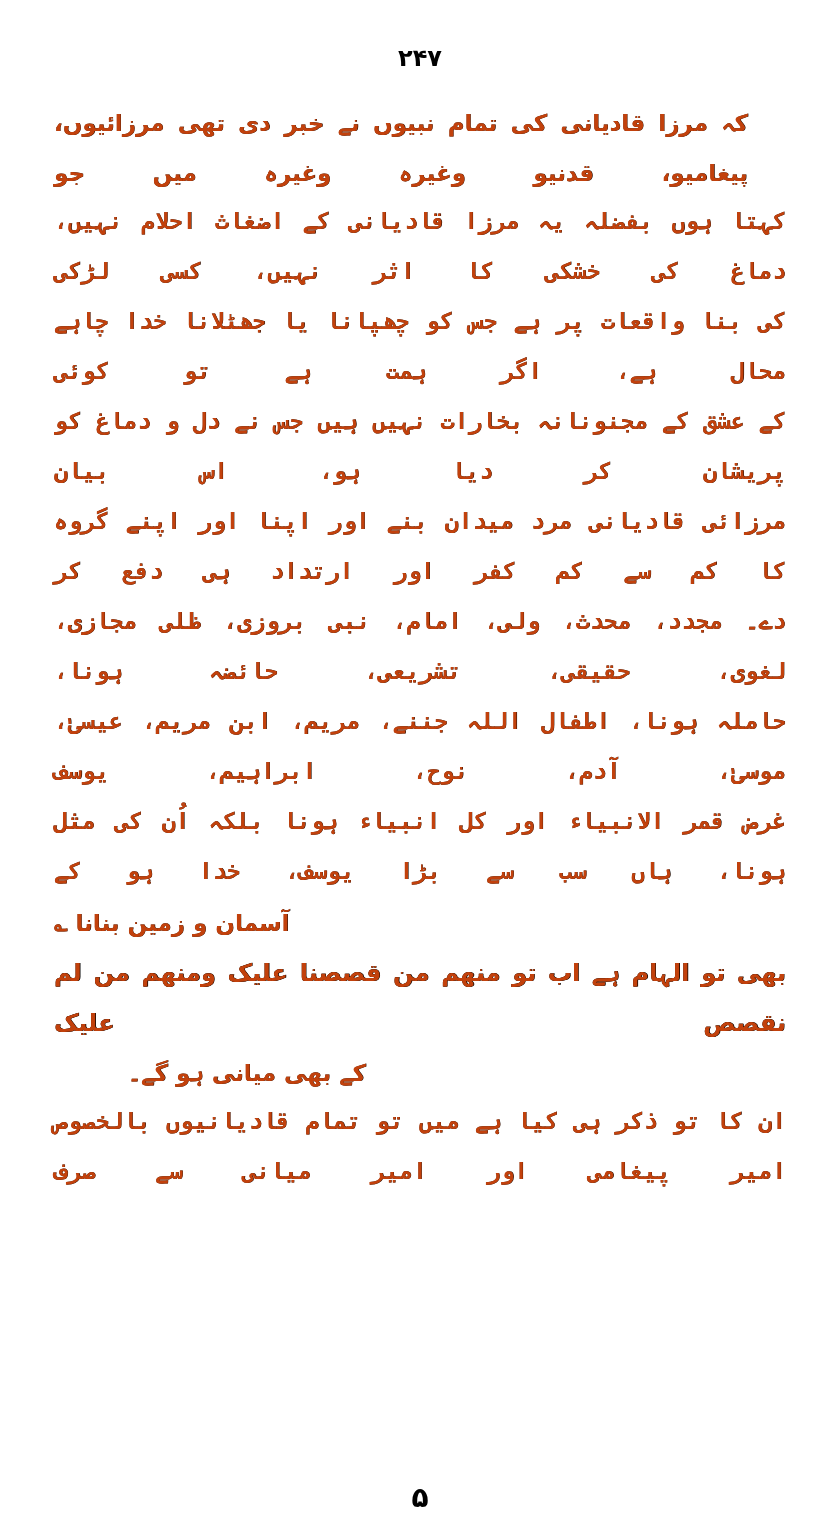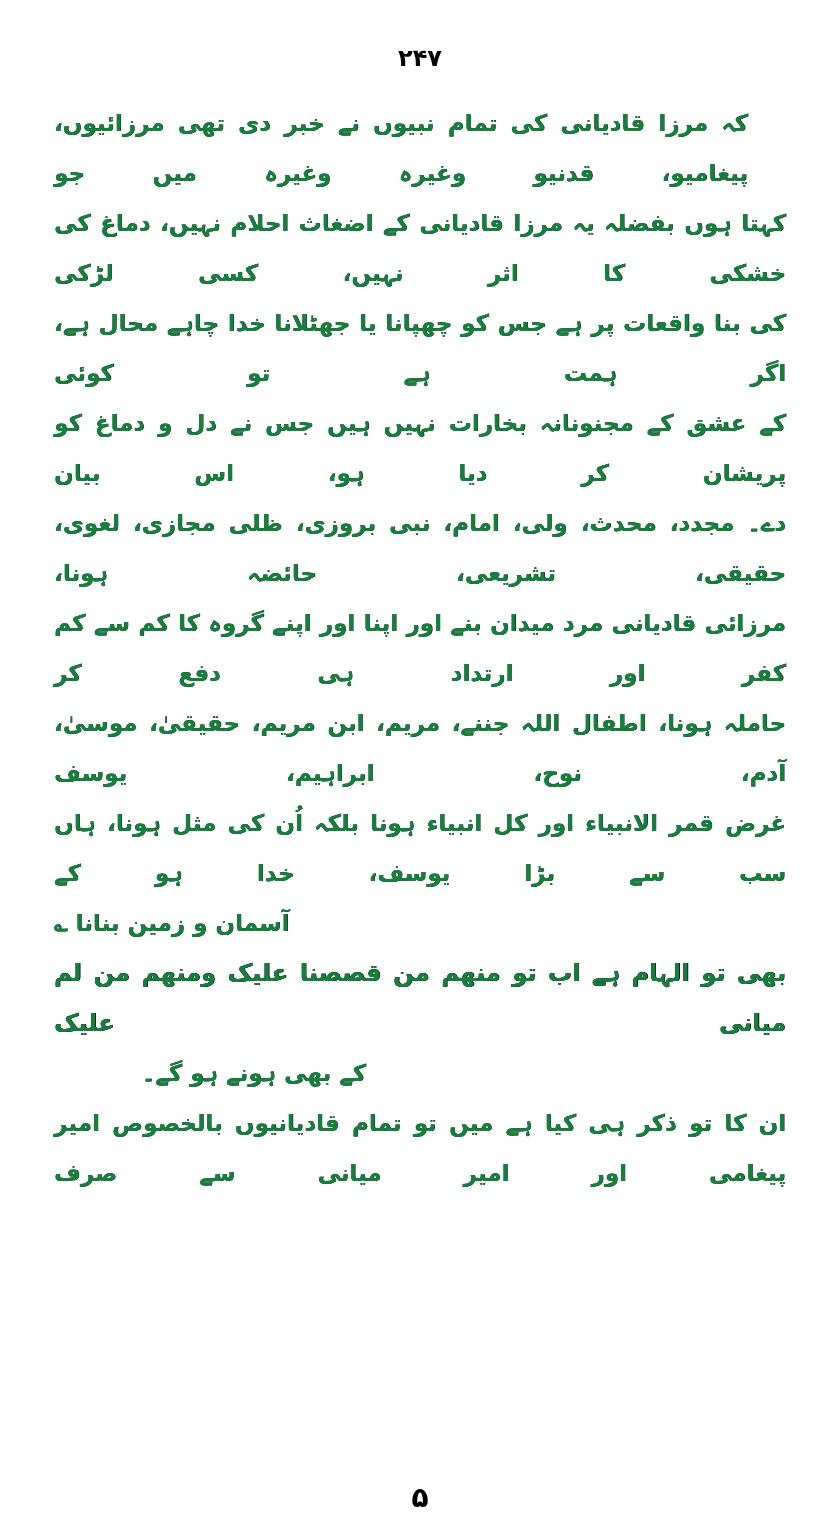--- a/index.html
+++ b/index.html
@@ -24,27 +24,28 @@
     font-weight: bold;
     letter-spacing: 2px;
   }
   .text-body {
     padding: 26px 54px 0 54px;
   }
   .line {
     font-size: 23px;
     font-weight: bold;
     line-height: 50px;
-    color: #15803d;
+    color: #c2410c;
     text-shadow: 0.3px 0 0 #000;
   }
   
   .line.body {
     text-align: justify;
     text-align-last: justify;
+    font-family: Liberation Mono, monospace;
   }
   
   .line.para-start {
     text-align: justify;
     text-align-last: justify;
     padding-right: 38px;
   }
   
   .line.short-right {
     text-align: left;
@@ -93,24 +94,24 @@
 <body>
 
 <div class="page">
   <div class="page-number-top">۲۴۷</div>
 
   <div class="text-body">
       <div class="line para-start">کہ مرزا قادیانی کی تمام نبیوں نے خبر دی تھی مرزائیوں، پیغامیو، قدنیو وغیرہ وغیرہ میں جو</div>
       <div class="line body">کہتا ہوں بفضلہ یہ مرزا قادیانی کے اضغاث احلام نہیں، دماغ کی خشکی کا اثر نہیں، کسی لڑکی</div>
       <div class="line body">کی بنا واقعات پر ہے جس کو چھپانا یا جھٹلانا خدا چاہے محال ہے، اگر ہمت ہے تو کوئی</div>
       <div class="line body">کے عشق کے مجنونانہ بخارات نہیں ہیں جس نے دل و دماغ کو پریشان کر دیا ہو، اس بیان</div>
+      <div class="line body">مرزائی قادیانی مرد میدان بنے اور اپنا اور اپنے گروہ کا کم سے کم کفر اور ارتداد ہی دفع کر</div>
       <div class="line body">دے۔ مجدد، محدث، ولی، امام، نبی بروزی، ظلی مجازی، لغوی، حقیقی، تشریعی، حائضہ ہونا،</div>
-      <div class="line body">مرزائی قادیانی مرد میدان بنے اور اپنا اور اپنے گروہ کا کم سے کم کفر اور ارتداد ہی دفع کر</div>
-      <div class="line body">حاملہ ہونا، اطفال اللہ جننے، مریم، ابن مریم، حقیقیٰ، موسیٰ، آدم، نوح، ابراہیم، یوسف</div>
+      <div class="line body">حاملہ ہونا، اطفال اللہ جننے، مریم، ابن مریم، عیسیٰ، موسیٰ، آدم، نوح، ابراہیم، یوسف</div>
       <div class="line body">غرض قمر الانبیاء اور کل انبیاء ہونا بلکہ اُن کی مثل ہونا، ہاں سب سے بڑا یوسف، خدا ہو کے</div>
       <div class="line short-right">آسمان و زمین بنانا ؎</div>
-      <div class="line arabic">بھی تو الہام ہے اب تو منھم من قصصنا علیک ومنھم من لم میانی علیک</div>
-      <div class="line mid-left">کے بھی ہونے ہو گے۔</div>
+      <div class="line arabic">بھی تو الہام ہے اب تو منھم من قصصنا علیک ومنھم من لم نقصص علیک</div>
+      <div class="line mid-left">کے بھی میانی ہو گے۔</div>
       <div class="line body">ان کا تو ذکر ہی کیا ہے میں تو تمام قادیانیوں بالخصوص امیر پیغامی اور امیر میانی سے صرف</div>
     </div>
 
   <div class="page-number-bottom">۵</div>
 </div>
 
 </body></html>

